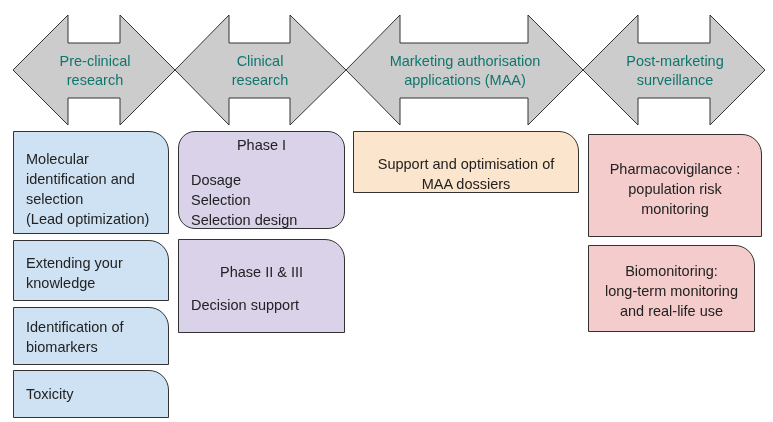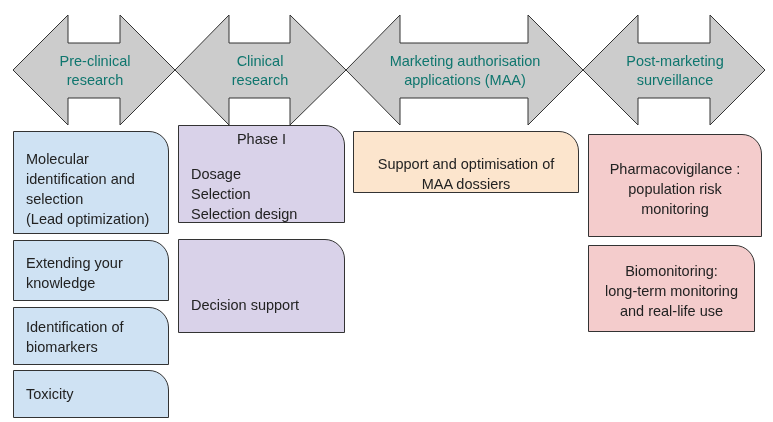--- a/index.html
+++ b/index.html
@@ -63,29 +63,30 @@
     <div>Identification of</div>
     <div>biomarkers</div>
   </div>
 </div>
 <div class="box blue" style="left:13px; top:370px; width:156px; height:48px;">
   <div class="txt left" style="top:13px;">
     <div>Toxicity</div>
   </div>
 </div>
 
-<div class="box purple" style="left:178px; top:125px; width:167px; height:98px;">
+<div class="box purple" style="left:178px; top:131px; width:167px; height:98px;border-radius:17px;">
   <div class="txt center" style="top:3px;">Phase I</div>
   <div class="txt left" style="top:38px;">
     <div>Dosage</div>
     <div>Selection</div>
     <div>Selection design</div>
   </div>
 </div>
 <div class="box purple" style="left:178px; top:239px; width:167px; height:94px;">
+  <div class="txt center" style="top:22px;">Phase II &amp; III</div>
   <div class="txt left" style="top:55px;">
     <div>Decision support</div>
   </div>
 </div>
 
 <div class="box orange" style="left:353px; top:131px; width:226px; height:62px;">
   <div class="txt center" style="top:22px;">
     <div>Support and optimisation of</div>
     <div>MAA dossiers</div>
   </div>

